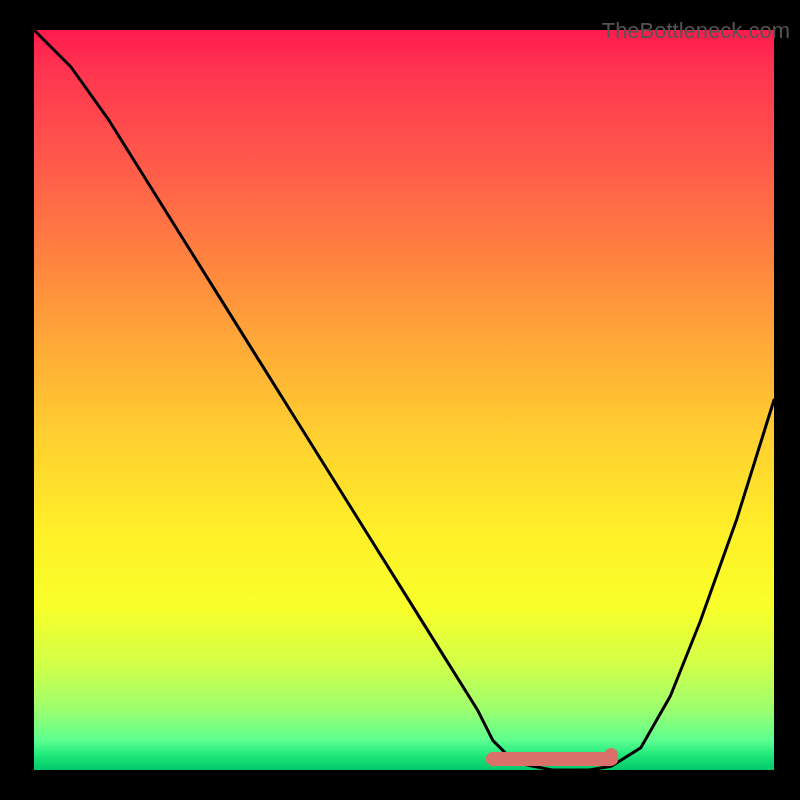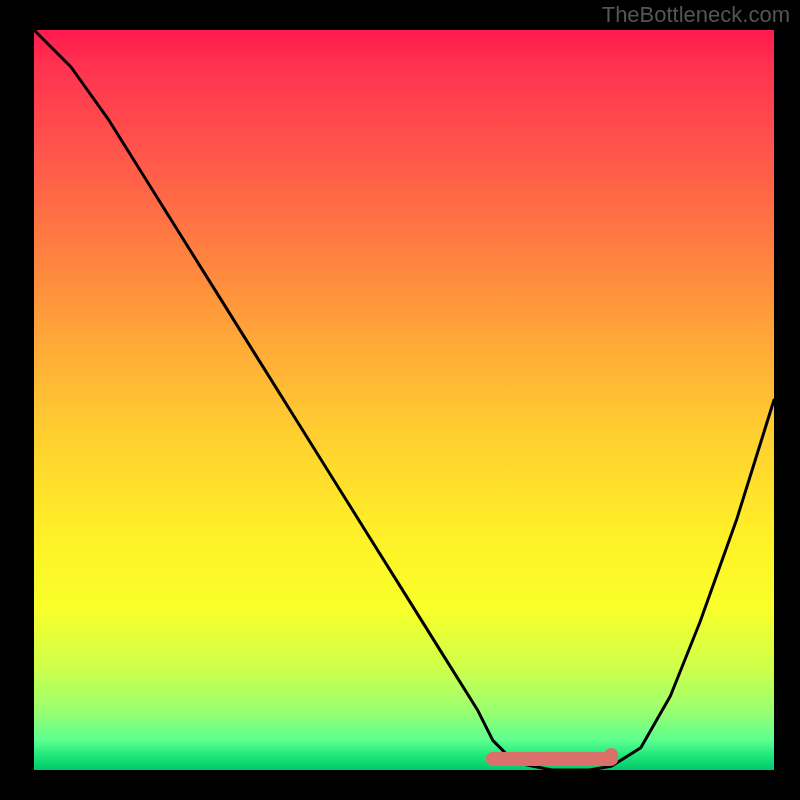--- a/index.html
+++ b/index.html
@@ -5,21 +5,21 @@
   * { margin: 0; padding: 0; box-sizing: border-box; }
   body {
     width: 800px;
     height: 800px;
     background: #000;
     position: relative;
     font-family: Arial, Helvetica, sans-serif;
   }
   .watermark {
     position: absolute;
-    top: 2px;
+    top: 18px;
     right: 10px;
     color: #555;
     font-size: 22px;
     font-weight: 500;
     z-index: 3;
   }
   .plot {
     position: absolute;
     left: 34px;
     top: 30px;

